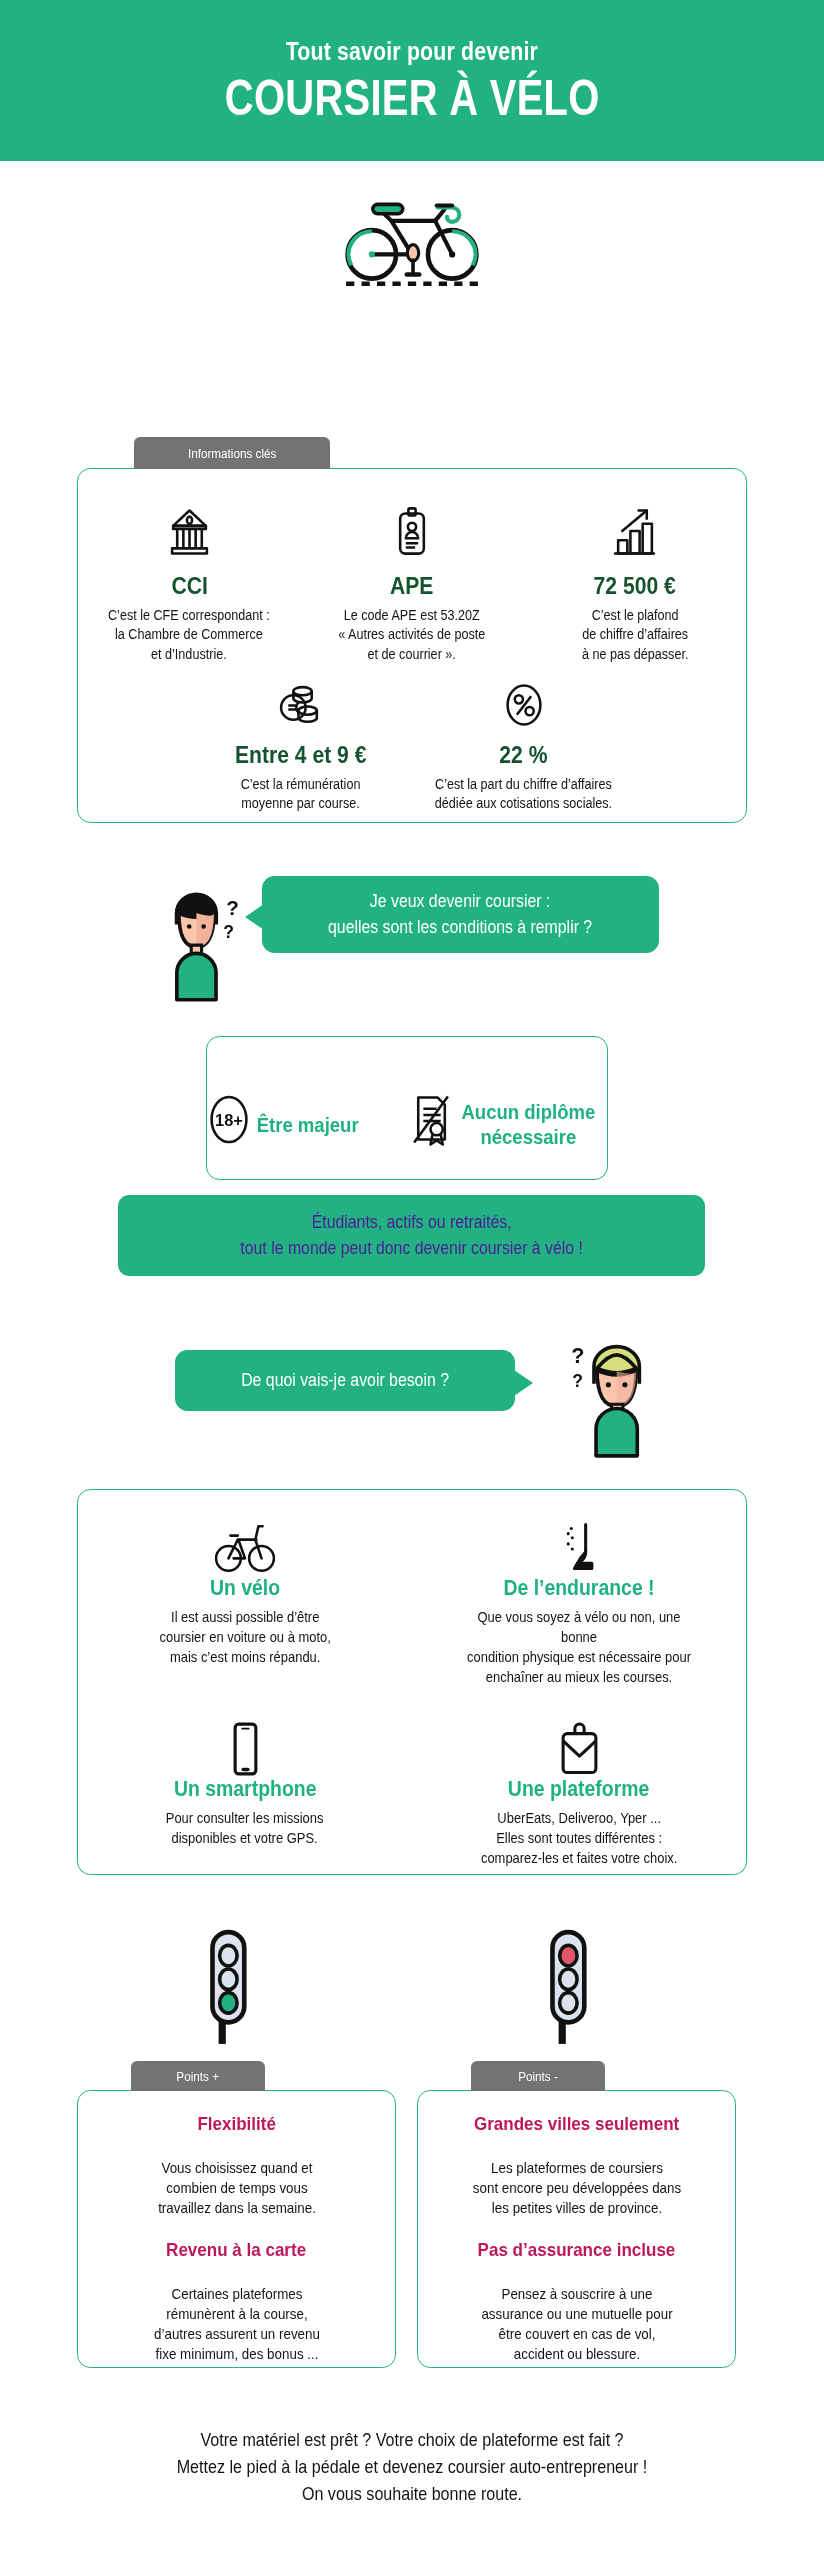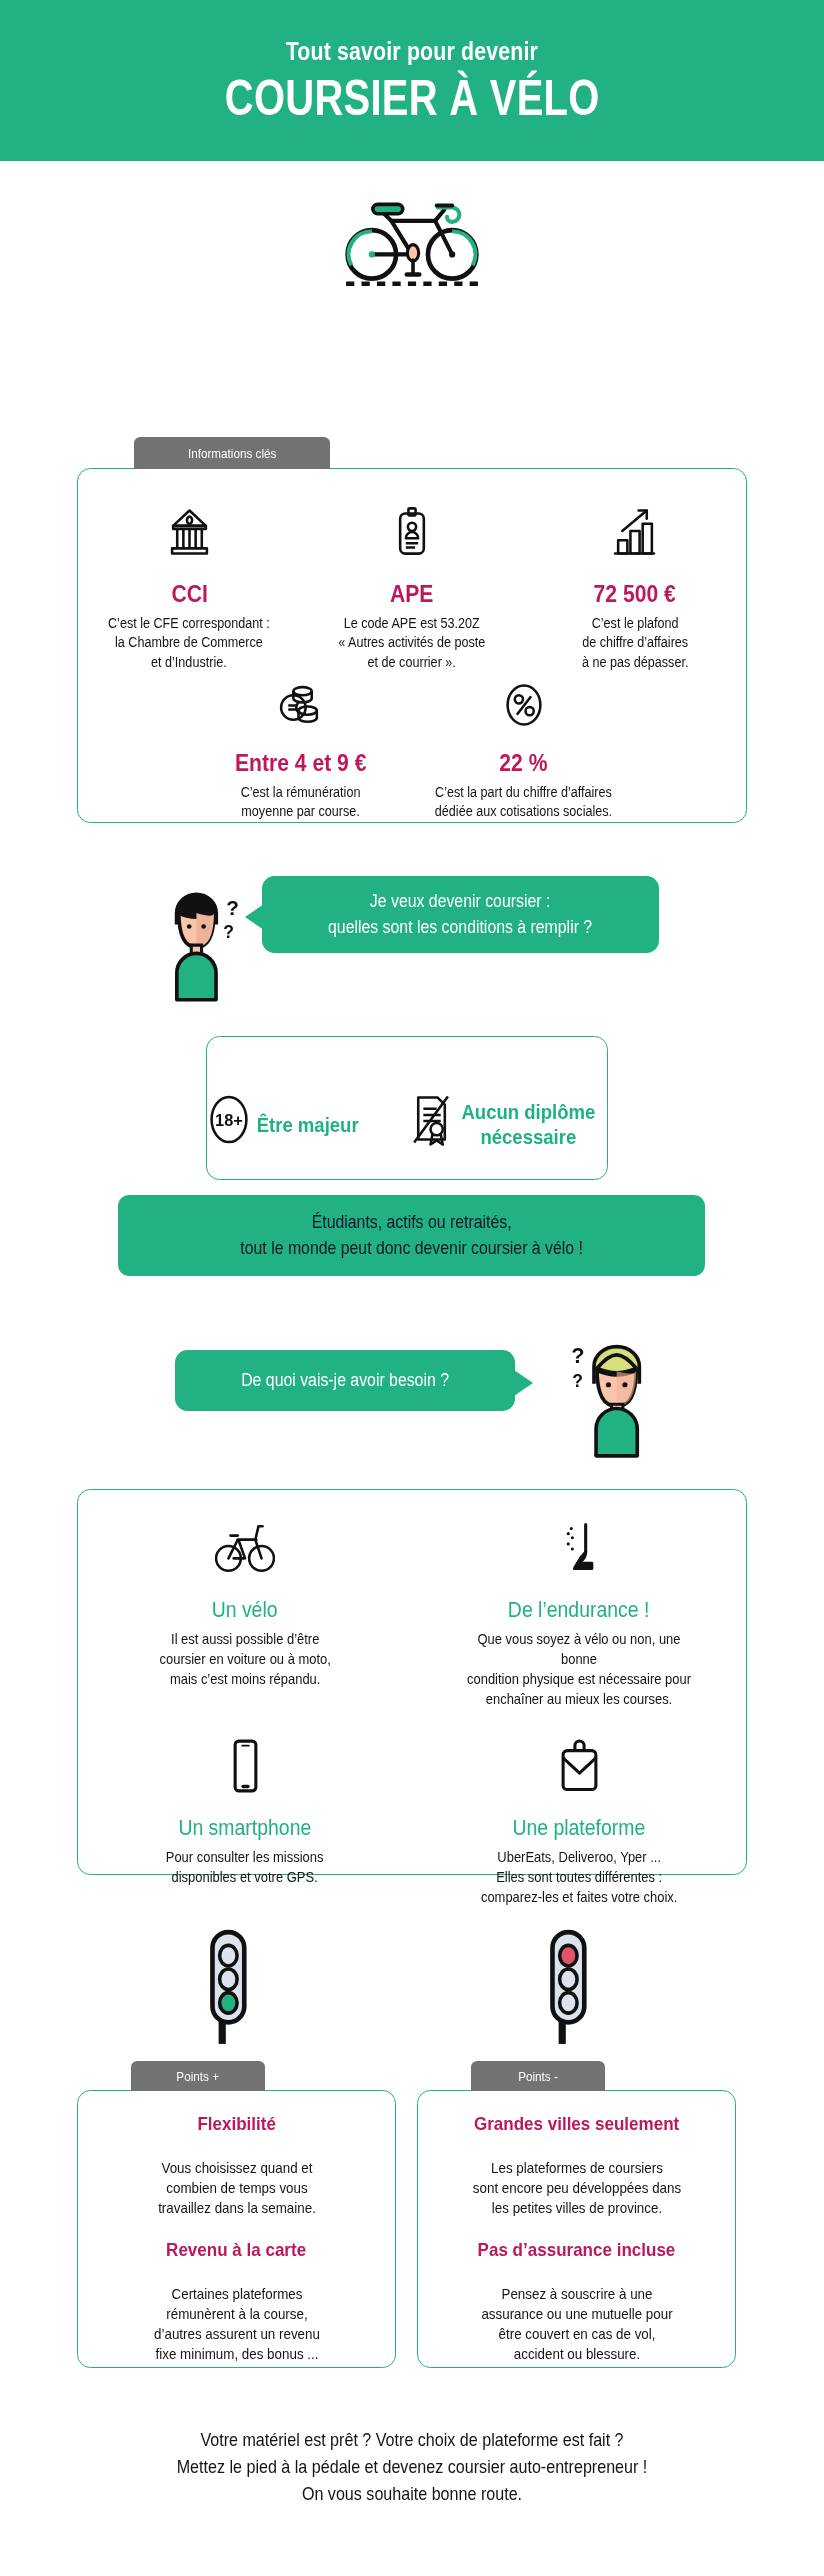--- a/index.html
+++ b/index.html
@@ -52,21 +52,21 @@
 
   
   #info-tab{left:134px;top:437px;width:196px;height:32px}
   #info-card{left:77px;top:468px;width:670px;height:355px}
   .grid3{position:absolute;left:0;top:28px;width:100%;display:flex}
   .grid3 > .cell{flex:1;display:flex;flex-direction:column;align-items:center}
   .grid2{position:absolute;left:0;top:197px;width:100%;display:flex;padding:0 111px}
   .grid2 > .cell{flex:1;display:flex;flex-direction:column;align-items:center}
   .cell .ic{height:61px;display:flex;align-items:flex-end;justify-content:center}
   .cell .kpi{
-    color:#be185d;font-size:24px;font-weight:700;margin-top:24px;
+    color:#14532d;font-size:24px;font-weight:700;margin-top:16px;
     line-height:1;white-space:nowrap;
   }
   .cell .kpi i{font-style:normal;display:inline-block;transform:scaleX(.88)}
   .cell .desc{
     margin-top:8px;text-align:center;font-size:14px;line-height:1.38;
     max-width:227px;
   }
   .cell .desc span{display:block;transform:scaleX(.9)}
 
   
@@ -99,34 +99,34 @@
   .cond-grid{display:flex;width:100%;height:100%;padding-top:23px}
   .cond-grid .cell{flex:1;display:flex;flex-direction:row;align-items:center}
   .cond-grid .ic{height:57px;display:flex;align-items:center;justify-content:center}
   .cond-grid .lbl{
     margin-top:9.3px;color:#1FB183;font-size:20.6px;font-weight:700;
     text-align:center;line-height:1.22;
   }
   .cond-grid .lbl span{display:block;transform:scaleX(.9)}
   #cond-banner{
     position:absolute;left:118px;top:1195px;width:587px;height:81px;
-    background:#22B183;border-radius:11.3px;color:#0f172a;display:flex;
+    background:#22B183;border-radius:11.3px;color:#4c1d95;display:flex;
     align-items:center;justify-content:center;text-align:center;
     font-size:18px;line-height:1.42;z-index:3;
   }
   #cond-banner .txt span{display:block;transform:scaleX(.88)}
 
   
   #needs-card{left:77px;top:1489px;width:670px;height:386px}
   .needs-grid{display:flex;flex-wrap:wrap;width:100%;height:100%;padding:23px 0 0}
   .needs-grid .cell{width:50%;display:flex;flex-direction:column;align-items:center}
   .needs-grid .cell.row2{margin-top:21.6px}
   .needs-grid .ic{height:62px;display:flex;align-items:flex-end;justify-content:center}
   .needs-grid .ttl{
-    margin-top:24px;color:#1FB183;font-size:21.6px;font-weight:400;line-height:1;
+    margin-top:2px;color:#1FB183;font-size:21.6px;font-weight:700;line-height:1;
   }
   .needs-grid .ttl i{font-style:normal;display:inline-block;transform:scaleX(.9)}
   .needs-grid .desc{
     margin-top:8.2px;text-align:center;font-size:14.4px;line-height:1.4;max-width:268px;
   }
   .needs-grid .desc span{display:block;transform:scaleX(.9)}
 
   
   .light{position:absolute;width:57px;height:118px;z-index:2}
   #light-plus{left:205px;top:1929px}

